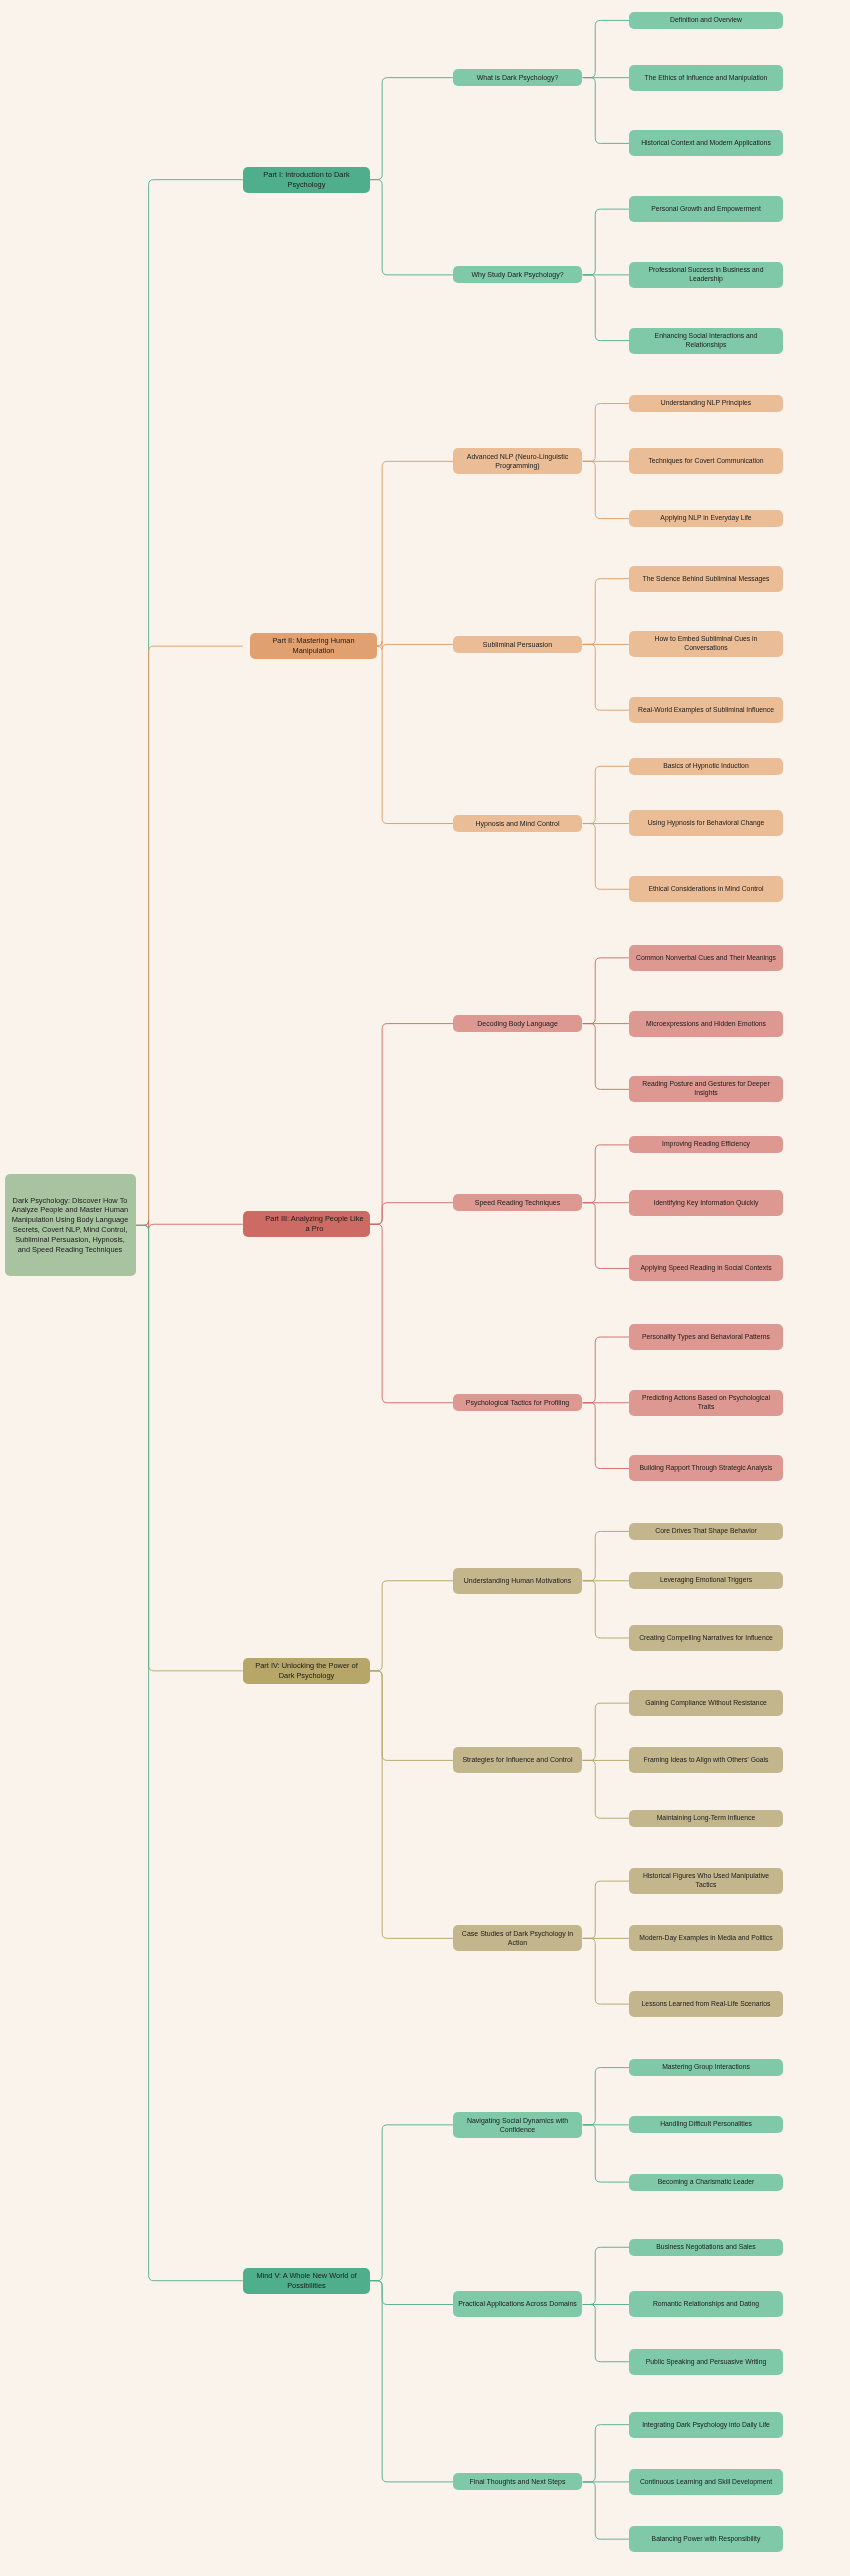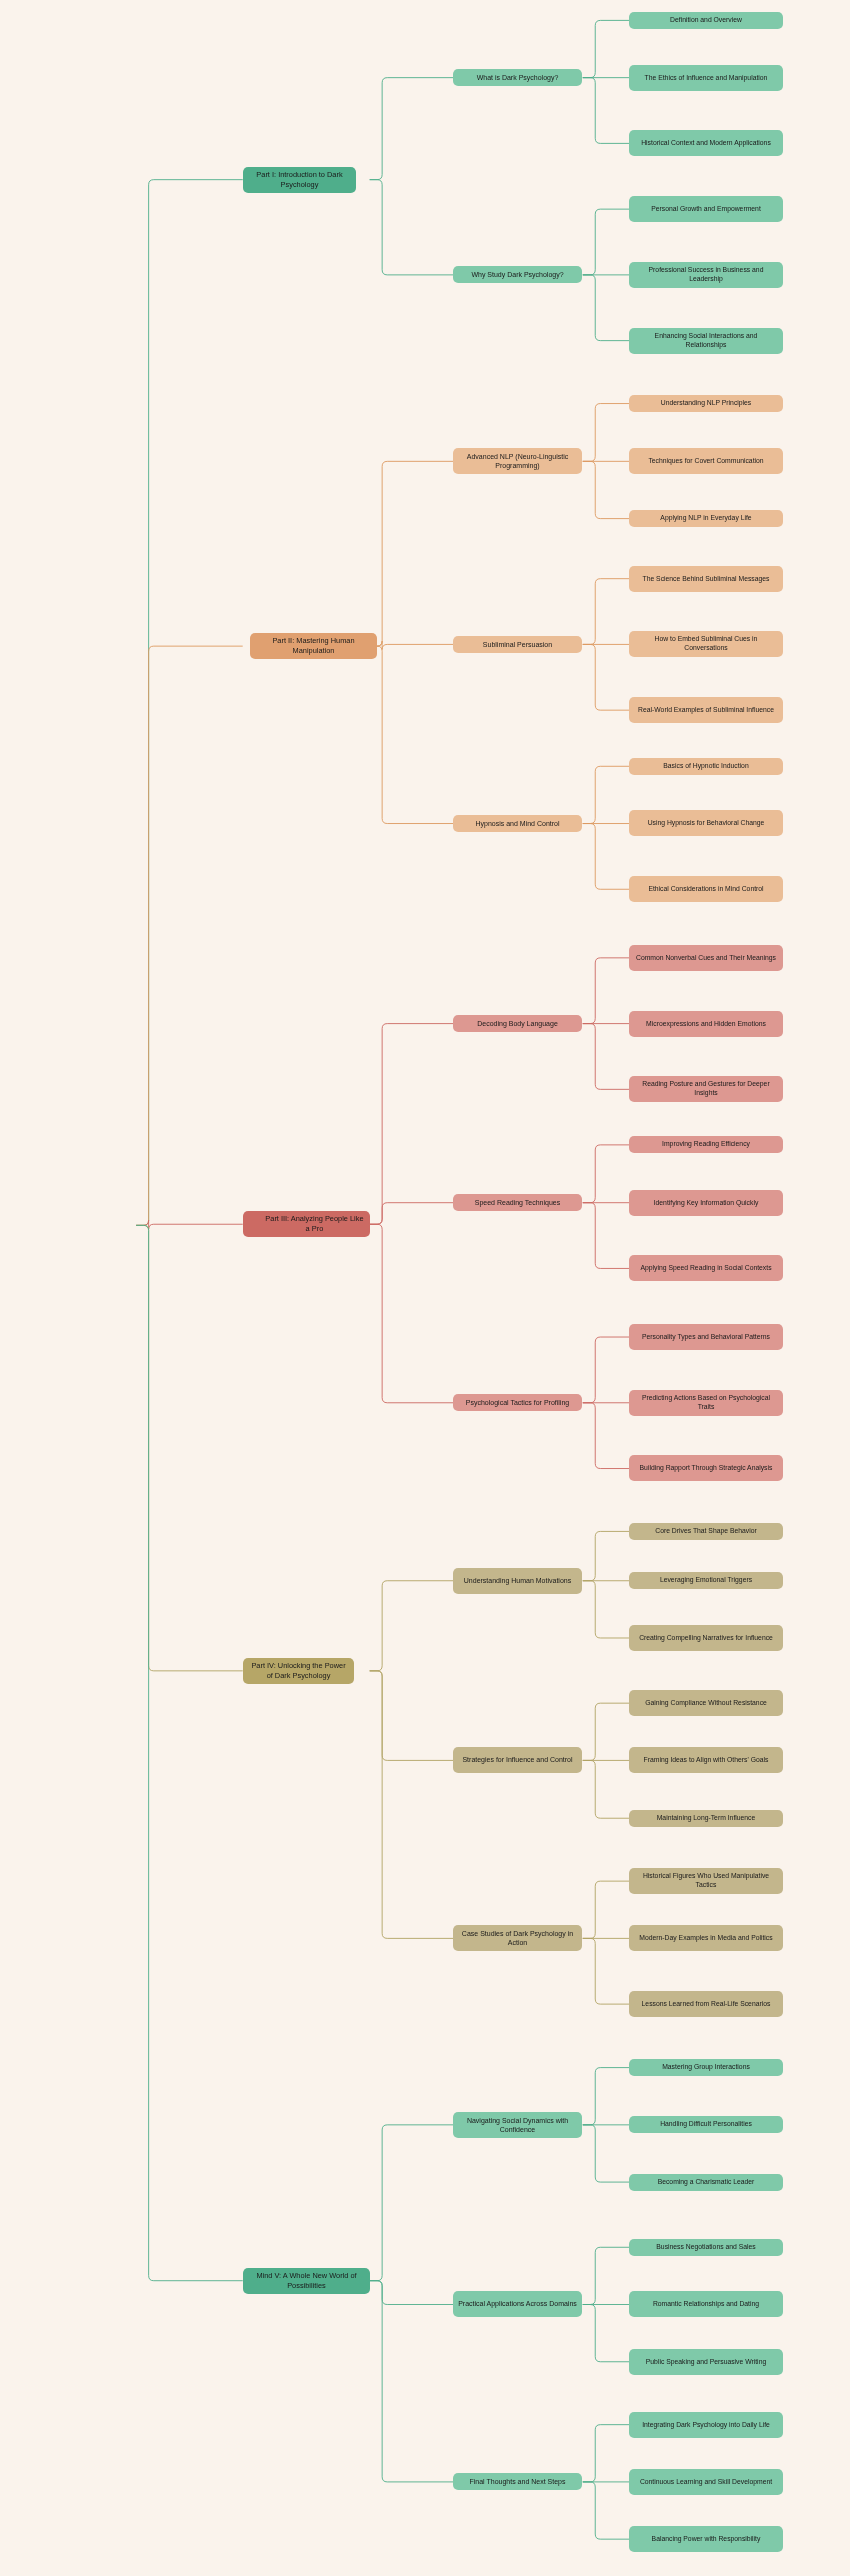--- a/index.html
+++ b/index.html
@@ -85,21 +85,24 @@
       <path d="M 1028 3749 L 1041 3749 Q 1050 3749 1050 3758 L 1050 3841 Q 1050 3850 1059 3850 L 1110 3850" fill="none" stroke="#4fae8b" stroke-width="1.6"></path>
       <path d="M 652 4024 L 665 4024 Q 674 4024 674 4033 L 674 4057 Q 674 4066 683 4066 L 800 4066" fill="none" stroke="#4fae8b" stroke-width="1.6"></path>
       <path d="M 1028 4066 L 1041 4066 Q 1050 4066 1050 4057 L 1050 3974 Q 1050 3965 1059 3965 L 1110 3965" fill="none" stroke="#4fae8b" stroke-width="1.6"></path>
       <path d="M 1028 4066 L 1110 4066" fill="none" stroke="#4fae8b" stroke-width="1.6"></path>
       <path d="M 1028 4066 L 1041 4066 Q 1050 4066 1050 4075 L 1050 4158 Q 1050 4167 1059 4167 L 1110 4167" fill="none" stroke="#4fae8b" stroke-width="1.6"></path>
       <path d="M 652 4024 L 665 4024 Q 674 4024 674 4033 L 674 4370 Q 674 4379 683 4379 L 800 4379" fill="none" stroke="#4fae8b" stroke-width="1.6"></path>
       <path d="M 1028 4379 L 1041 4379 Q 1050 4379 1050 4370 L 1050 4287 Q 1050 4278 1059 4278 L 1110 4278" fill="none" stroke="#4fae8b" stroke-width="1.6"></path>
       <path d="M 1028 4379 L 1110 4379" fill="none" stroke="#4fae8b" stroke-width="1.6"></path>
       <path d="M 1028 4379 L 1041 4379 Q 1050 4379 1050 4388 L 1050 4471 Q 1050 4480 1059 4480 L 1110 4480" fill="none" stroke="#4fae8b" stroke-width="1.6"></path>
     </svg>
-    <div class="node lv1" style="left: 243px; top: 167px; width: 113px; height: 26px; background: rgb(79, 174, 139);">
+<div class="node lv0" style="left: 4.5px; top: 1174px; width: 131px; height: 102px; background: rgb(168, 195, 160); font-size: 7.4px;">
+      <span>Dark Psychology: Discover How To Analyze People and Master Human Manipulation Using Body Language Secrets, Covert NLP, Mind Control, Subliminal Persuasion, Hypnosis, and Speed Reading Techniques</span>
+    </div>
+    <div class="node lv1" style="left: 243px; top: 167px; width: 127px; height: 26px; background: rgb(79, 174, 139);">
       <span>Part I: Introduction to Dark Psychology</span>
     </div>
     <div class="node lv2" style="left: 453px; top: 69px; width: 129px; height: 17px; background: rgb(127, 201, 169);">
       <span>What is Dark Psychology?</span>
     </div>
     <div class="node lv3" style="left: 629px; top: 12px; width: 154px; height: 17px; background: rgb(127, 201, 169);">
       <span>Definition and Overview</span>
     </div>
     <div class="node lv3" style="left: 629px; top: 65px; width: 154px; height: 26px; background: rgb(127, 201, 169);">
       <span>The Ethics of Influence and Manipulation</span>
@@ -190,21 +193,21 @@
     </div>
     <div class="node lv3" style="left: 629px; top: 1324px; width: 154px; height: 26px; background: rgb(221, 152, 145);">
       <span>Personality Types and Behavioral Patterns</span>
     </div>
     <div class="node lv3" style="left: 629px; top: 1390px; width: 154px; height: 26px; background: rgb(221, 152, 145);">
       <span>Predicting Actions Based on Psychological Traits</span>
     </div>
     <div class="node lv3" style="left: 629px; top: 1455px; width: 154px; height: 26px; background: rgb(221, 152, 145);">
       <span>Building Rapport Through Strategic Analysis</span>
     </div>
-    <div class="node lv1" style="left: 243px; top: 1658px; width: 111px; height: 26px; background: rgb(182, 166, 103);">
+    <div class="node lv1" style="left: 243px; top: 1658px; width: 127px; height: 26px; background: rgb(182, 166, 103);">
       <span>Part IV: Unlocking the Power of Dark Psychology</span>
     </div>
     <div class="node lv2" style="left: 453px; top: 1568px; width: 129px; height: 26px; background: rgb(195, 182, 140);">
       <span>Understanding Human Motivations</span>
     </div>
     <div class="node lv3" style="left: 629px; top: 1523px; width: 154px; height: 17px; background: rgb(195, 182, 140);">
       <span>Core Drives That Shape Behavior</span>
     </div>
     <div class="node lv3" style="left: 629px; top: 1572px; width: 154px; height: 17px; background: rgb(195, 182, 140);">
       <span>Leveraging Emotional Triggers</span>

